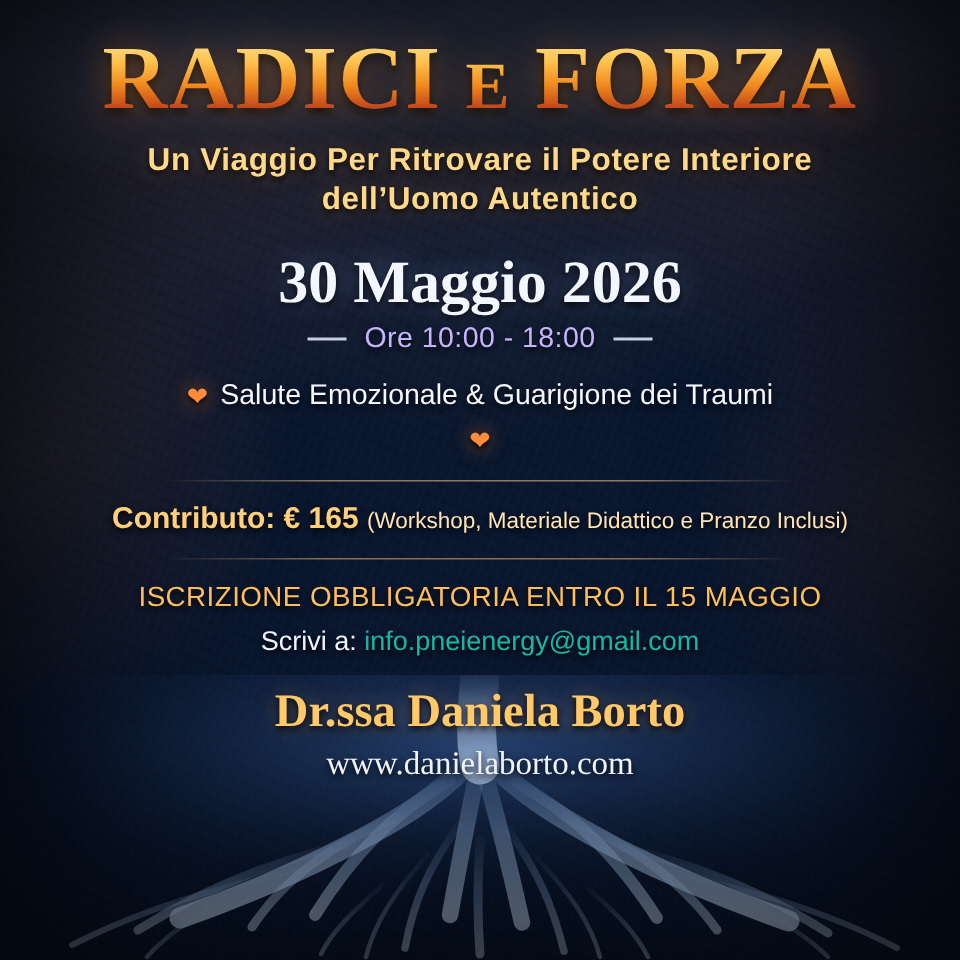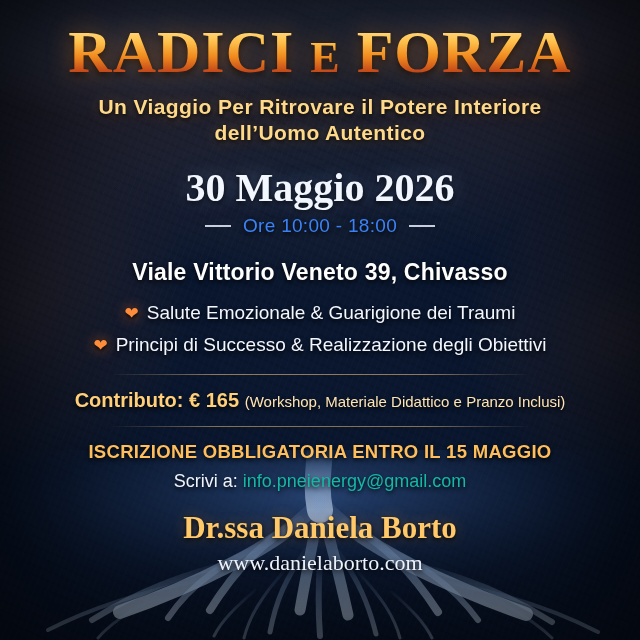--- a/index.html
+++ b/index.html
@@ -132,21 +132,21 @@
   .time-row .rule {
     width: 26px;
     height: 2px;
     background: #e7eefc;
     opacity: 0.85;
   }
   .time {
     font-family: "Liberation Sans", sans-serif;
     font-size: 19px;
     font-weight: normal;
-    color: #3b82f6;
+    color: #c4b5fd;
     letter-spacing: 0.3px;
     text-shadow: 0 2px 4px rgba(0,0,0,0.85);
   }
 
   .venue {
     margin: 22px 0 0 0;
     font-family: "Liberation Sans", sans-serif;
     font-weight: bold;
     font-size: 23px;
     color: #ffffff;
@@ -199,21 +199,21 @@
   .divider2 {
     margin: 14px auto 0 auto;
     width: 420px;
     height: 1px;
     background: linear-gradient(90deg, rgba(255,200,130,0) 0%, rgba(255,200,130,0.5) 25%, rgba(255,200,130,0.5) 75%, rgba(255,200,130,0) 100%);
   }
 
   .deadline {
     margin: 14px 0 0 0;
     font-size: 18.5px;
-    font-weight: bold;
+    font-weight: normal;
     letter-spacing: 0.3px;
     color: #ffbe5c;
     text-shadow: 0 2px 4px rgba(0,0,0,0.9);
   }
   .email-line {
     margin: 8px 0 0 0;
     font-size: 18px;
     color: #f0f4ff;
     text-shadow: 0 2px 4px rgba(0,0,0,0.9);
   }
@@ -302,30 +302,28 @@
     </div>
 
     <div class="date">30 Maggio 2026</div>
 
     <div class="time-row">
       <span class="rule"></span>
       <span class="time">Ore 10:00 - 18:00</span>
       <span class="rule"></span>
     </div>
 
-    <div class="venue">Viale Vittorio Veneto 39, Chivasso</div>
 
     <div class="bullets">
       <div class="bullet">
         <span class="heart">❤</span>
         <span>Salute Emozionale &amp; Guarigione dei Traumi</span>
       </div>
       <div class="bullet">
         <span class="heart">❤</span>
-        <span>Principi di Successo &amp; Realizzazione degli Obiettivi</span>
       </div>
     </div>
 
     <div class="divider"></div>
 
     <div class="fee">
       <span>Contributo: € 165</span>
       <span class="note">(Workshop, Materiale Didattico e Pranzo Inclusi)</span>
     </div>
 

